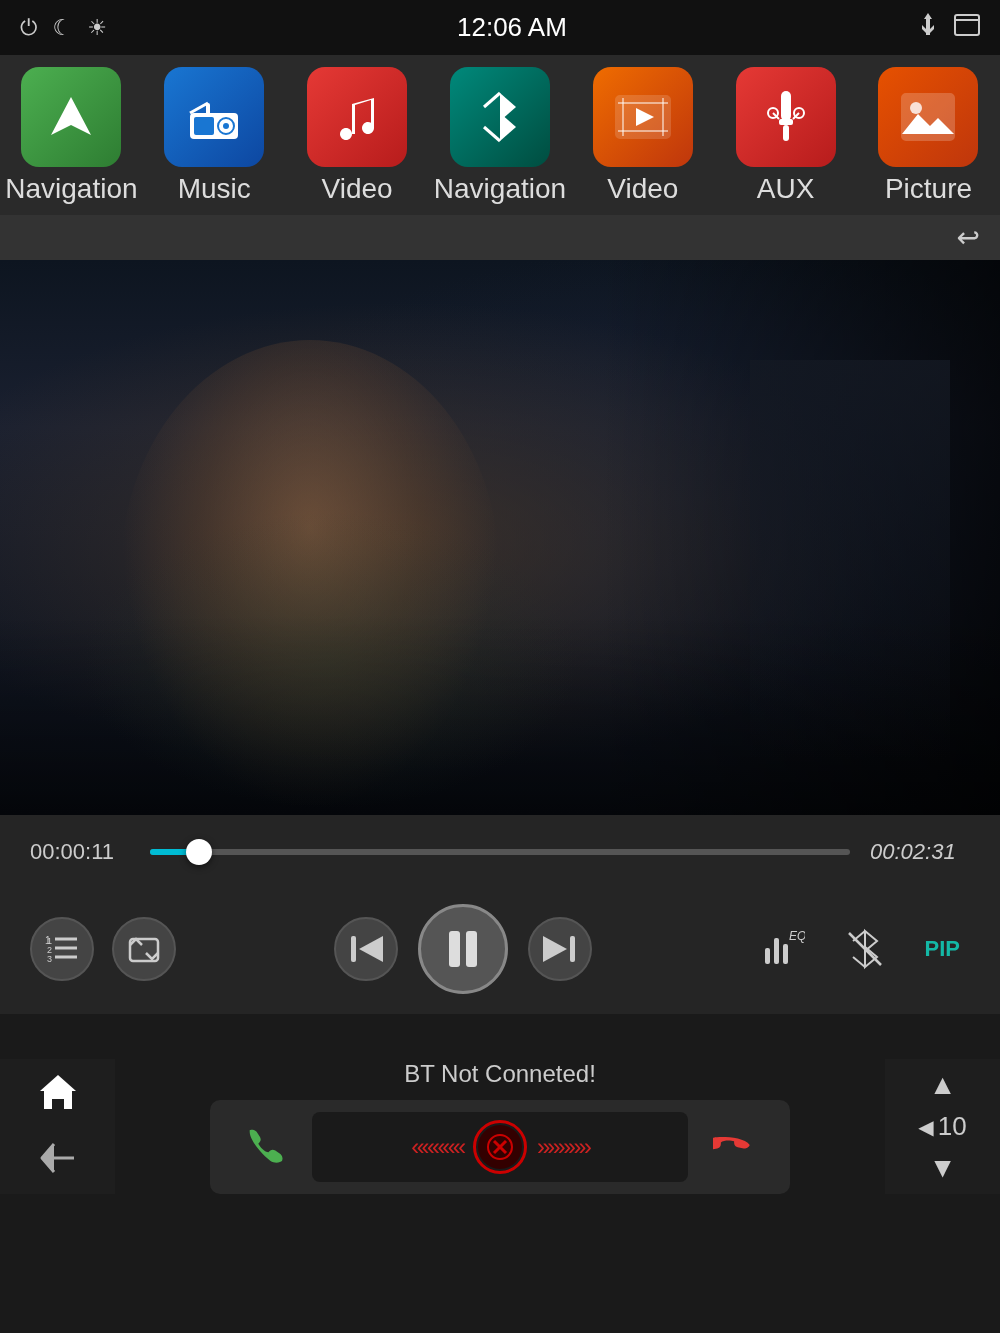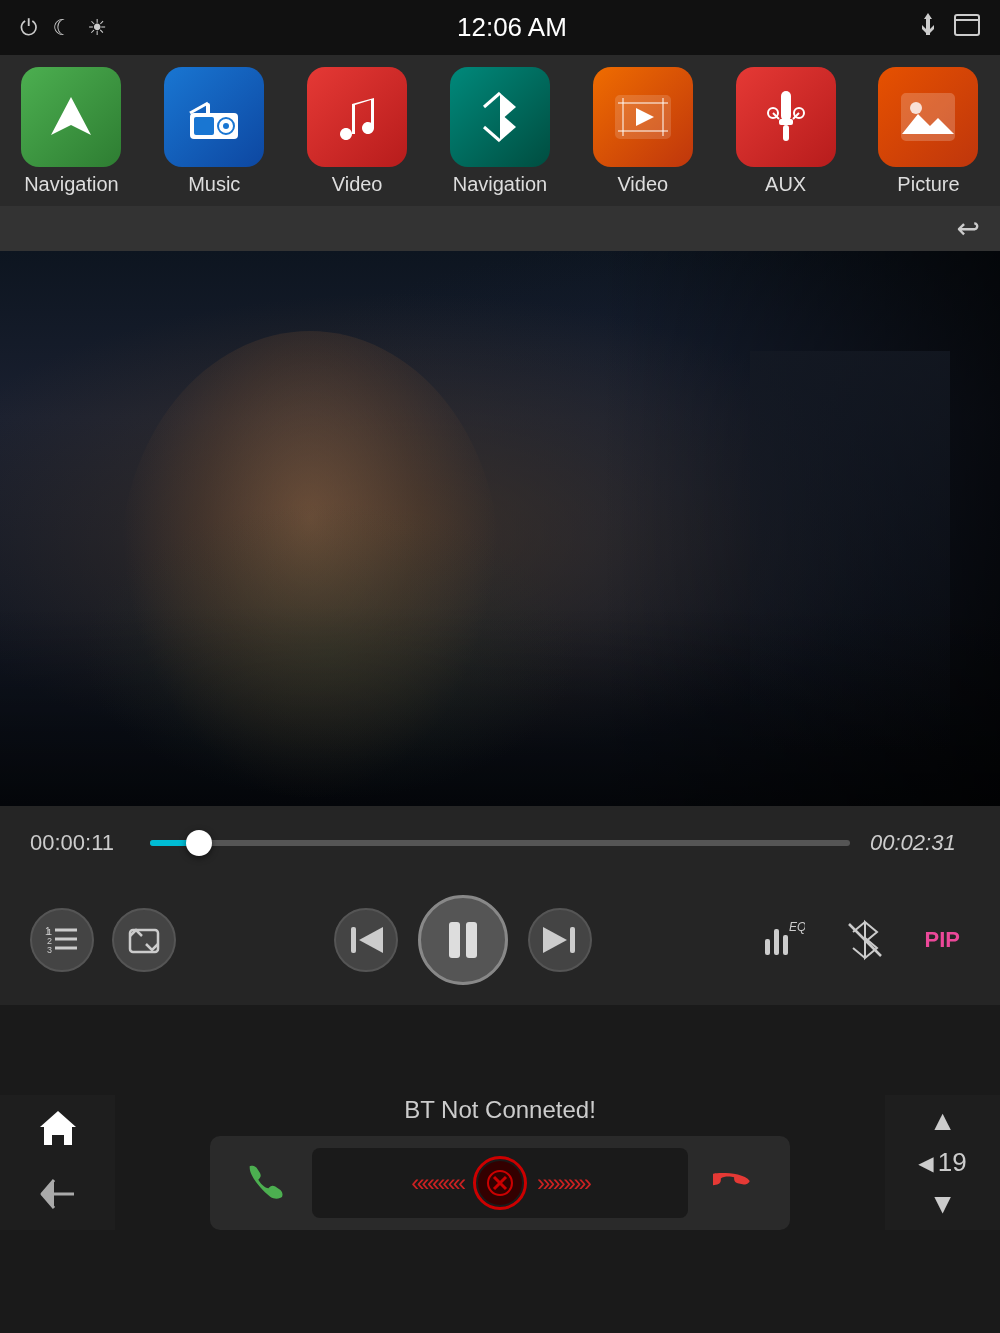--- a/index.html
+++ b/index.html
@@ -68,21 +68,21 @@
     }
     .app-icon.green { background: linear-gradient(135deg, #4caf50, #2e7d32); }
     .app-icon.blue { background: linear-gradient(135deg, #1976d2, #0d47a1); }
     .app-icon.red { background: linear-gradient(135deg, #e53935, #b71c1c); }
     .app-icon.teal { background: linear-gradient(135deg, #00897b, #004d40); }
     .app-icon.orange { background: linear-gradient(135deg, #ef6c00, #bf360c); }
     .app-icon.red2 { background: linear-gradient(135deg, #e53935, #b71c1c); }
     .app-icon.orange2 { background: linear-gradient(135deg, #e65100, #bf360c); }
 
     .app-label {
-      font-size: 20px;
+      font-size: 28px;
       color: #ddd;
     }
 
     
     .back-row {
       background: #333;
       height: 45px;
       display: flex;
       align-items: center;
       justify-content: flex-end;
@@ -218,32 +218,32 @@
       gap: 20px;
       align-items: center;
     }
     .ctrl-right-group {
       display: flex;
       gap: 18px;
       align-items: center;
     }
     .ctrl-text-btn {
       font-size: 22px;
-      color: #ec4899;
+      color: #14b8a6;
       cursor: pointer;
       padding: 6px 10px;
       font-weight: bold;
     }
 
     
     .bottom-bar {
       background: #1a1a1a;
       height: 225px;
       display: flex;
-      align-items: flex-end;
+      align-items: center;
     }
     .bottom-left {
       width: 115px;
       display: flex;
       flex-direction: column;
       align-items: center;
       justify-content: center;
       gap: 18px;
       background: #1e1e1e;
       padding: 10px;
@@ -638,17 +638,17 @@
           <path d="M8 6 C8 6 12 4 16 8 L20 14 C22 18 20 20 18 22 C20 26 26 32 30 32 C32 30 34 28 38 30 L44 34 C48 38 46 42 46 42 C44 44 38 46 32 42 C26 38 6 18 8 6 Z" transform="scale(0.85) rotate(135, 22, 22)"></path>
         </svg>
       </div>
     </div>
   </div>
 
   <div class="bottom-right">
     <span class="vol-up">▲</span>
     <div class="vol-display">
       <span class="vol-speaker">◀</span>
-      <span>19</span>
+      <span>10</span>
     </div>
     <span class="vol-down">▼</span>
   </div>
 </div>
 
 </body></html>

